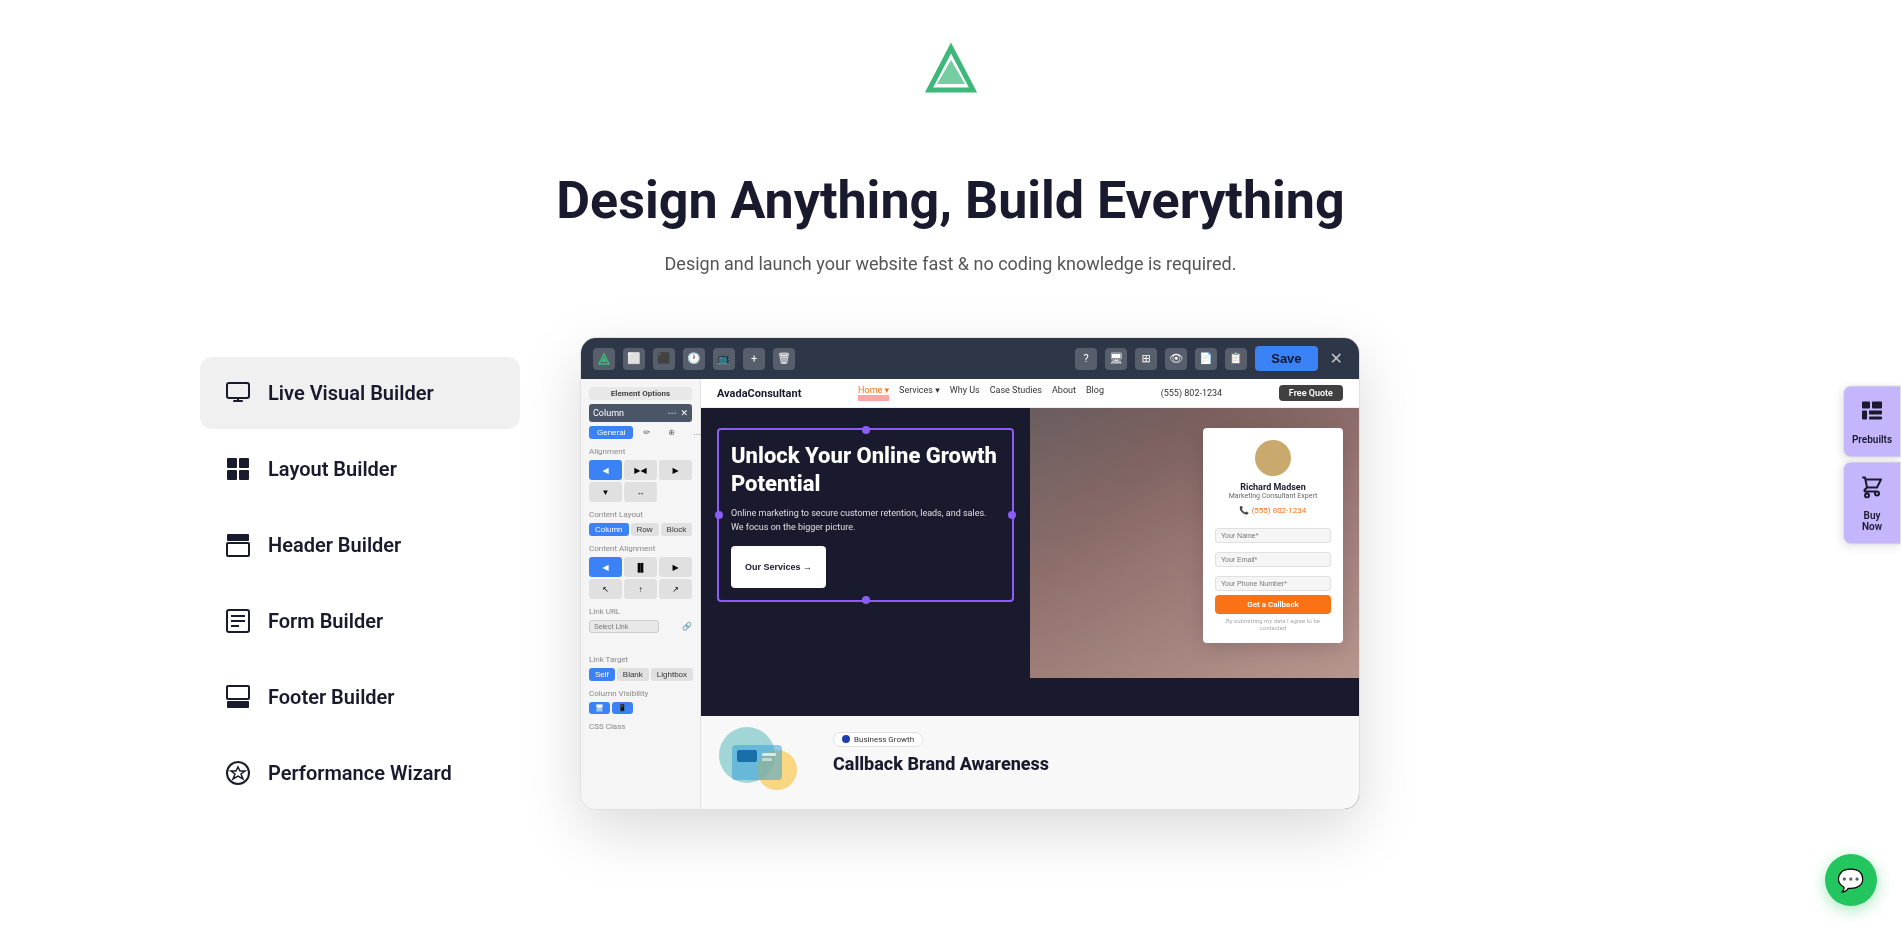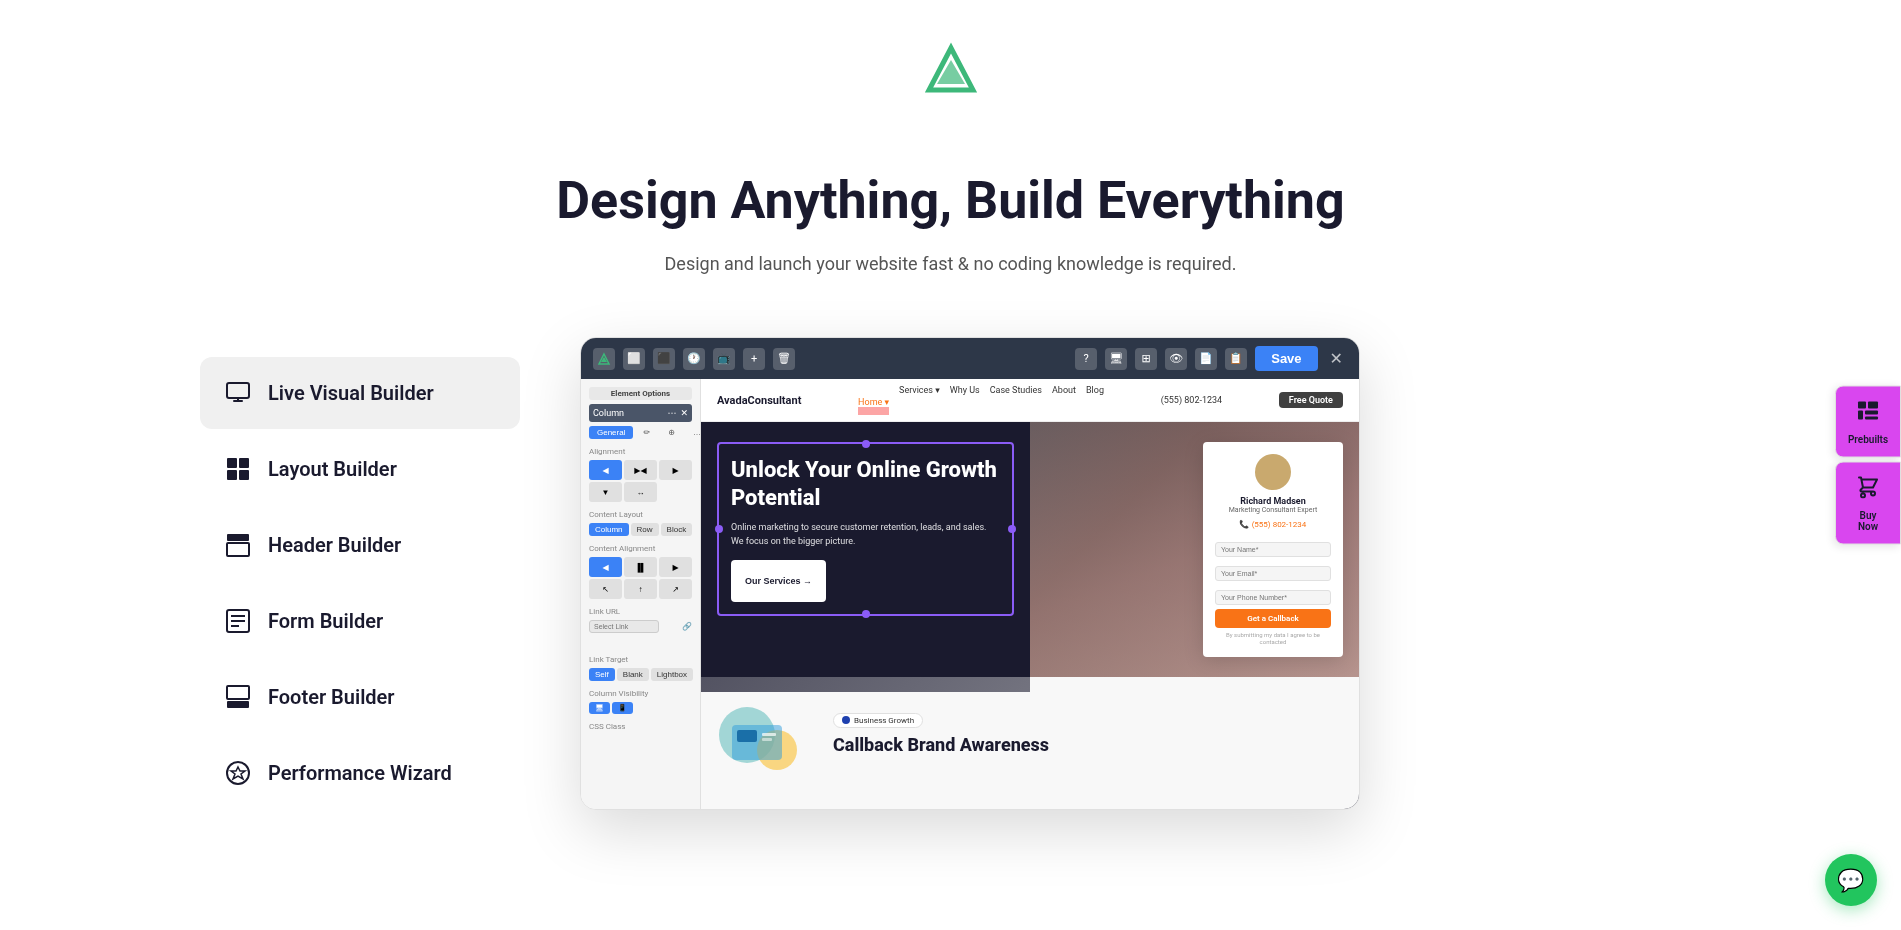--- a/index.html
+++ b/index.html
@@ -128,21 +128,21 @@
     }
 
     .toolbar-right {
       display: flex;
       gap: 8px;
       align-items: center;
     }
 
     .save-btn {
       background: #3b82f6;
-      color: #ffffff;
+      color: #0f172a;
       border: none;
       padding: 5px 16px;
       border-radius: 4px;
       font-size: 13px;
       font-weight: 600;
       cursor: pointer;
     }
 
     .close-btn {
       color: rgba(255,255,255,0.7);
@@ -290,22 +290,21 @@
 
     .preview-nav-links {
       display: flex;
       gap: 10px;
       color: #333;
       font-size: 9px;
     }
 
     .preview-nav-links span:first-child {
       color: #f97316;
-      border-bottom: 8px solid #fca5a5;
-      margin-top: 12px;
+      border-bottom: 6px solid #fca5a5;
     }
 
     .preview-cta-btn {
       background: #404040;
       color: white;
       padding: 3px 10px;
       border-radius: 4px;
       font-size: 9px;
       font-weight: 600;
     }
@@ -459,25 +458,25 @@
       text-align: center;
       margin-top: 3px;
     }
 
     
     .preview-bottom {
       position: absolute;
       bottom: 0;
       left: 0;
       right: 0;
-      height: 132px;
+      height: 93px;
       background: #f8f8f8;
       display: flex;
       gap: 16px;
-      padding: 24px 16px;
+      padding: 4px 16px;
     }
 
     .preview-bottom-left {
       display: flex;
       gap: 8px;
       align-items: flex-end;
     }
 
     .preview-illustration {
       width: 100px;
@@ -520,22 +519,22 @@
       position: fixed;
       right: 0;
       top: 50%;
       transform: translateY(-50%);
       display: flex;
       flex-direction: column;
       gap: 4px;
     }
 
     .sidebar-widget {
-      width: 66px;
-      background: #d946ef;
+      width: 58px;
+      background: #c4b5fd;
       border: 1px solid #e0e0e0;
       border-radius: 8px 0 0 8px;
       padding: 12px 16px;
       display: flex;
       flex-direction: column;
       align-items: center;
       gap: 6px;
       cursor: pointer;
       box-shadow: -2px 2px 8px rgba(0,0,0,0.1);
     }

